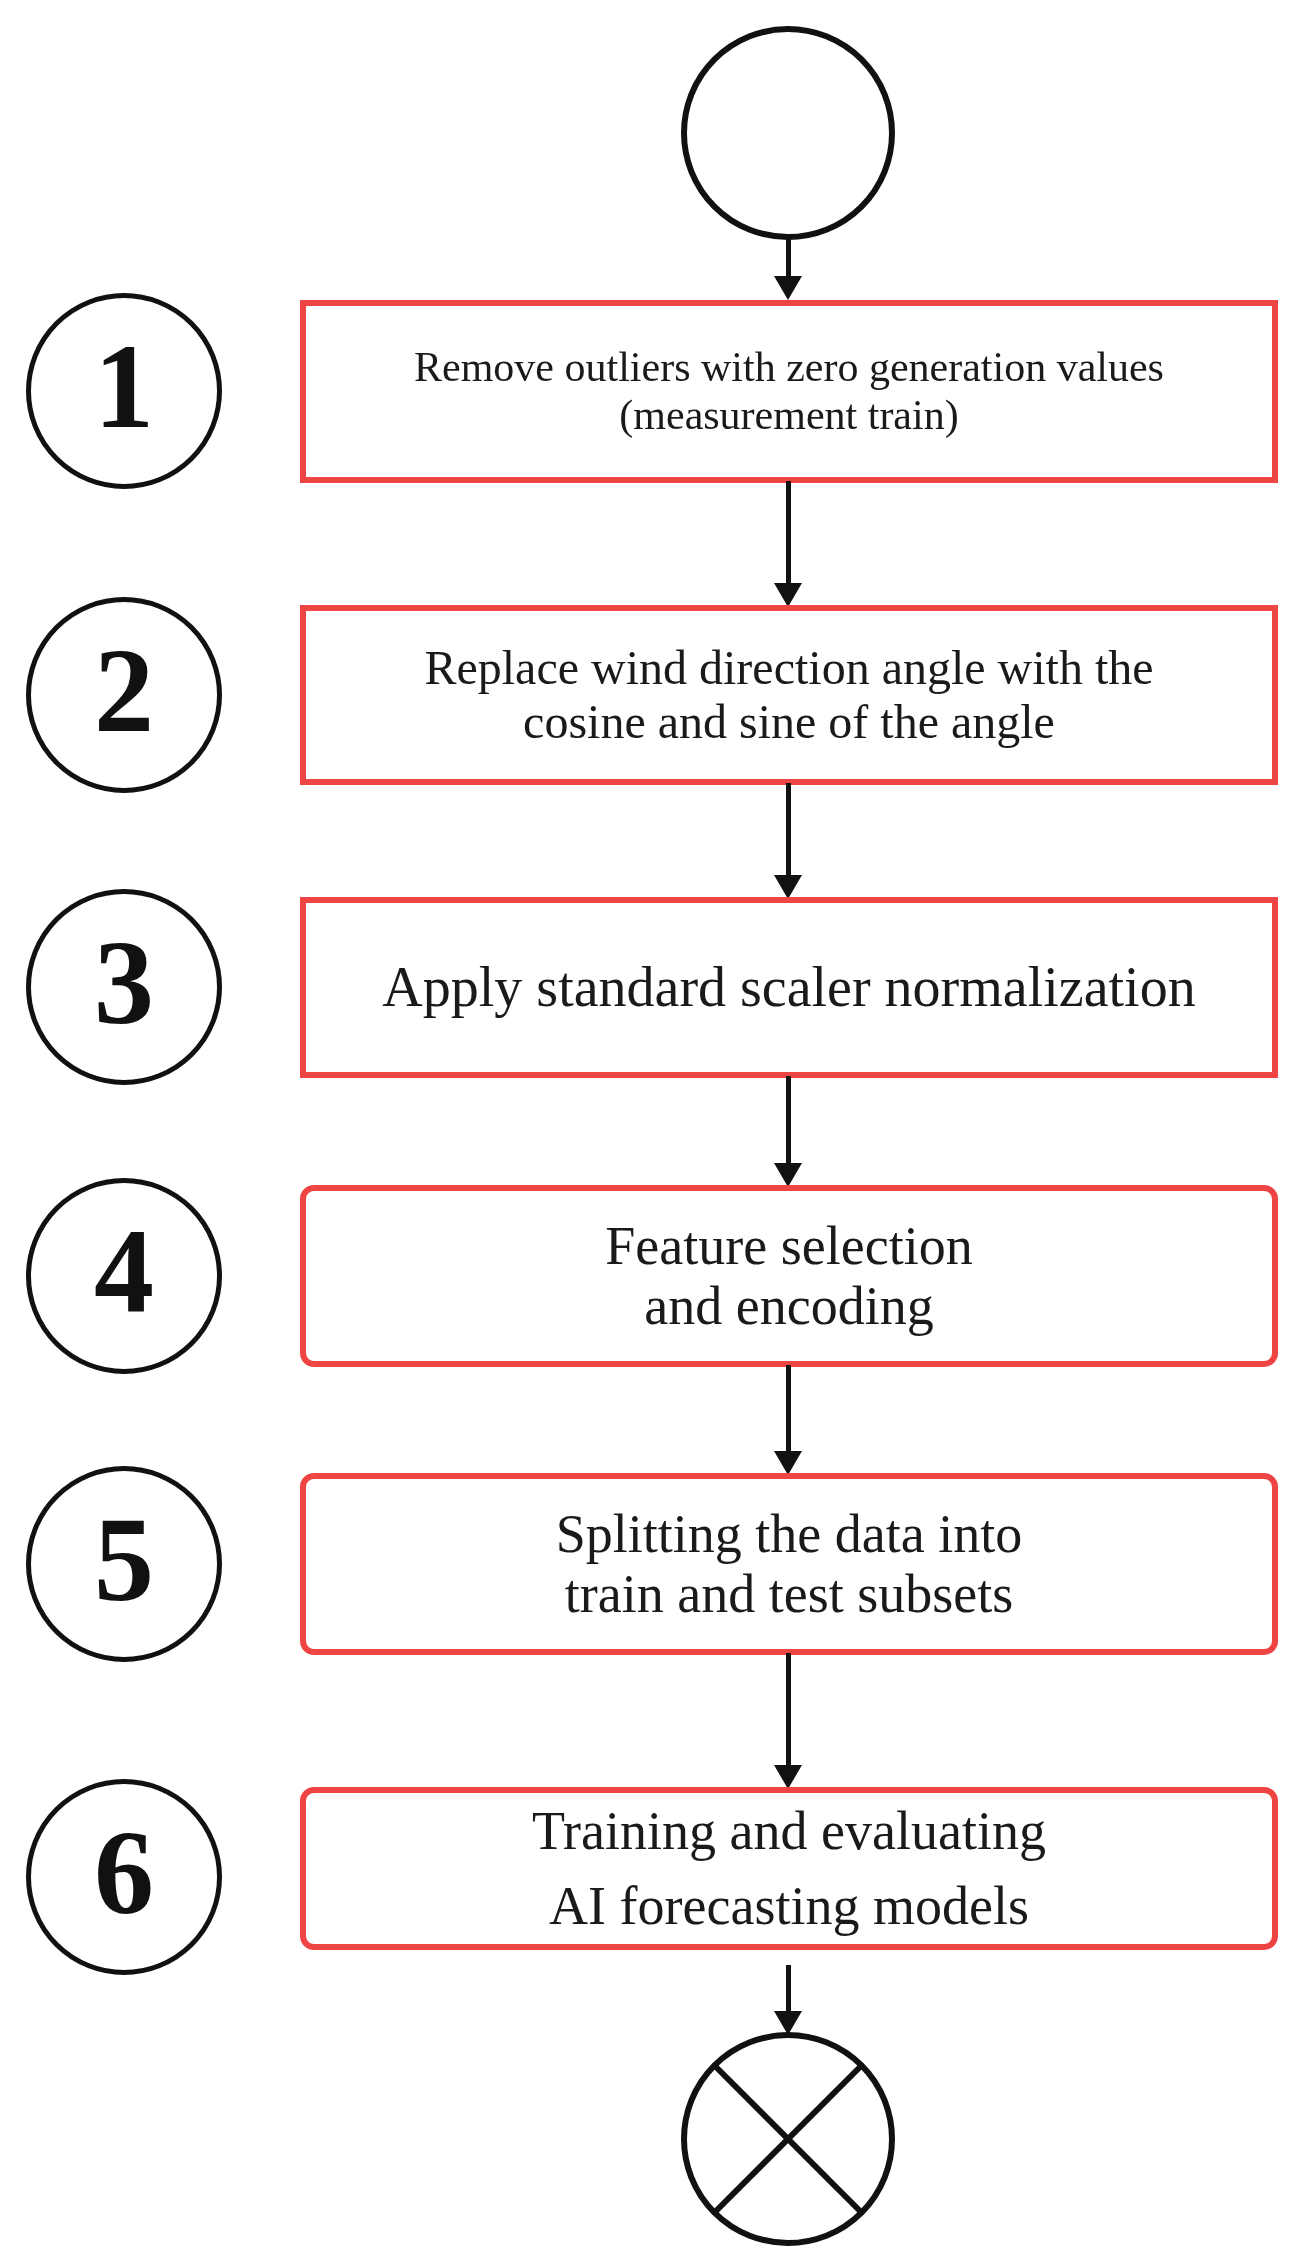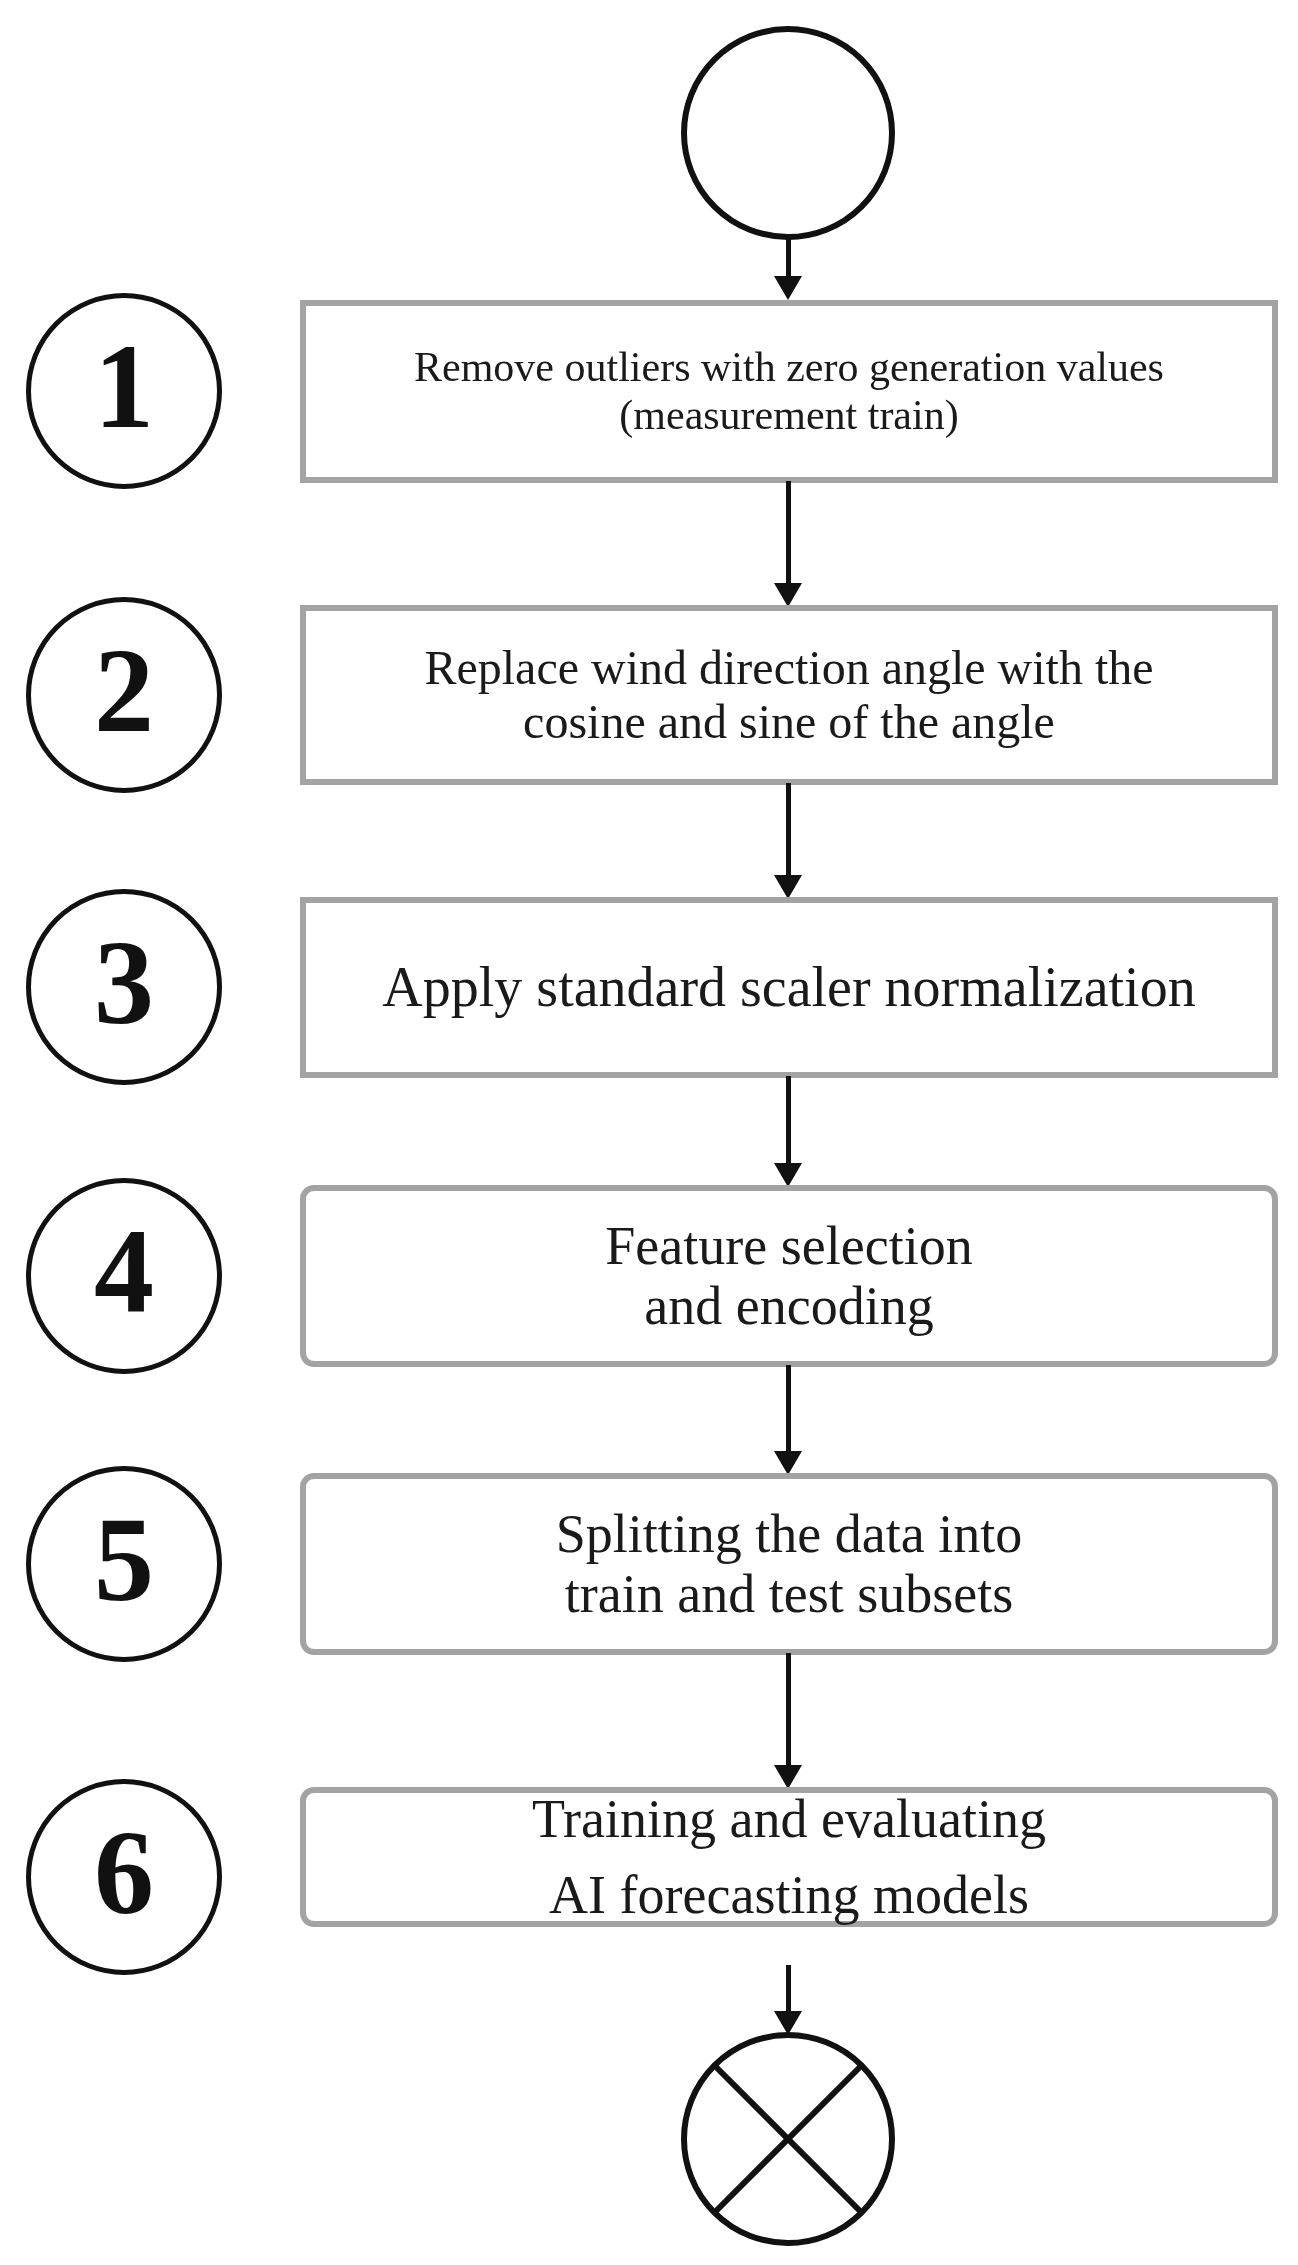--- a/index.html
+++ b/index.html
@@ -44,21 +44,21 @@
     font-weight: bold;
     line-height: 1;
     padding-bottom: 8px;
     color: #111111;
   }
   
   .process-box {
     position: absolute;
     left: 300px;
     width: 978px;
-    border: 6px solid #a3a3a3;
+    border: 6px solid #ef4444;
     background: #ffffff;
     display: flex;
     flex-direction: column;
     align-items: center;
     justify-content: center;
     text-align: center;
     line-height: 1.12;
     padding: 4px 6px;
   }
   .process-box .line { white-space: nowrap; }
@@ -143,21 +143,21 @@
     <div class="line">Splitting the data into</div>
     <div class="line">train and test subsets</div>
   </div>
 
   <div class="arrow-line" style="top:1653px; height:116px;"></div>
   <div class="arrow-head" style="top:1765px;"></div>
 
   <div class="step-circle" style="top:1779px;">
     <span class="num">6</span>
   </div>
-  <div class="process-box fs-4" style="top:1787px; height:140px;gap:15px;">
+  <div class="process-box fs-4" style="top:1787px; height:163px;gap:15px;">
     <div class="line">Training and evaluating</div>
     <div class="line">AI forecasting models</div>
   </div>
 
   <div class="arrow-line" style="top:1965px; height:50px;"></div>
   <div class="arrow-head" style="top:2011px;"></div>
 
   <div class="terminator end" style="left:681px; top:2032px;">
     <svg viewBox="0 0 214 214" xmlns="http://www.w3.org/2000/svg" aria-hidden="true">
       <circle cx="107" cy="107" r="104" fill="#ffffff" stroke="#111111" stroke-width="6"></circle>

